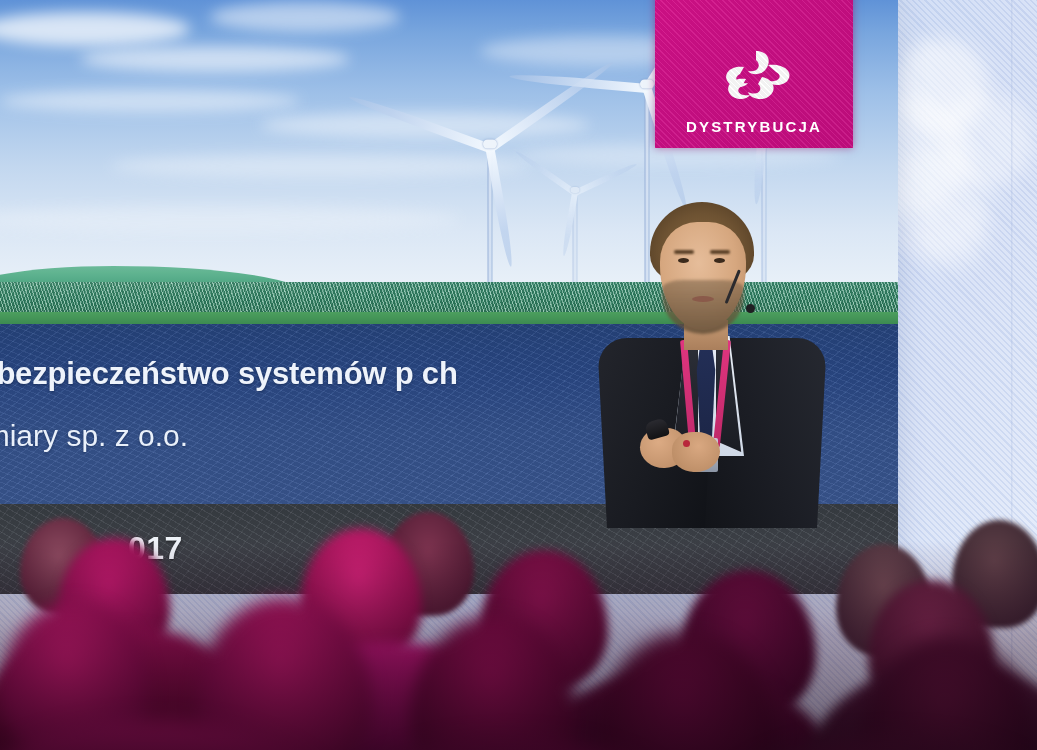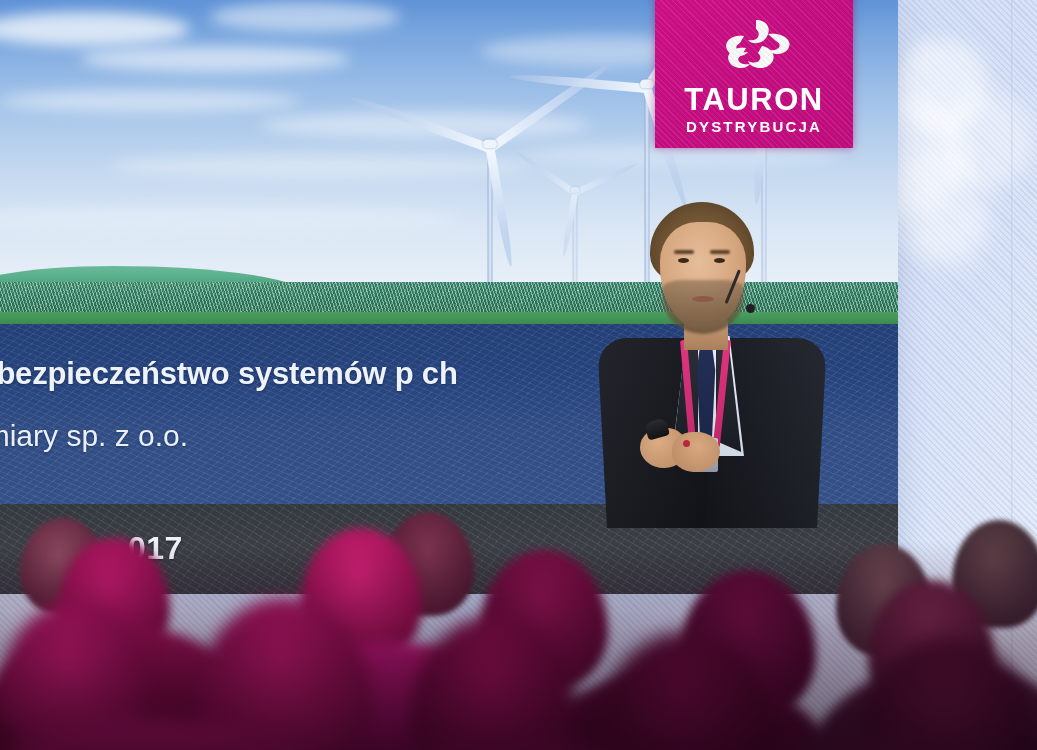--- a/index.html
+++ b/index.html
@@ -388,21 +388,20 @@
   <div class="logo-box">
     <div class="logo-mark">
       <svg viewBox="0 0 96 62" width="96" height="62" aria-hidden="true">
         <path d="M50 2 C62 2 66 12 60 20 C56 26 46 27 42 22 C52 24 56 16 50 11 Z" fill="#ffffff"></path>
         <path d="M62 16 C76 14 88 22 82 31 C78 37 66 38 62 32 C72 34 78 27 70 23 Z" fill="#ffffff"></path>
         <path d="M56 28 C68 30 72 42 62 48 C56 52 44 50 42 43 C52 48 58 40 52 35 Z" fill="#ffffff"></path>
         <path d="M40 30 C28 28 18 36 24 45 C28 51 40 52 44 46 C34 48 28 41 36 37 Z" fill="#ffffff"></path>
         <path d="M38 18 C26 16 16 24 22 33 C26 39 38 40 42 34 C32 36 26 29 34 25 Z" fill="#ffffff"></path>
       </svg>
     </div>
-    <div class="logo-word">TAURON</div>
     <div class="logo-sub">DYSTRYBUCJA</div>
   </div>
 
   <div class="speaker">
     <div class="sp-jacket-l"></div>
     <div class="sp-jacket-r"></div>
     <div class="sp-shirt"></div>
     <div class="sp-lapel-l"></div>
     <div class="sp-lapel-r"></div>
     <div class="sp-tie"></div>

